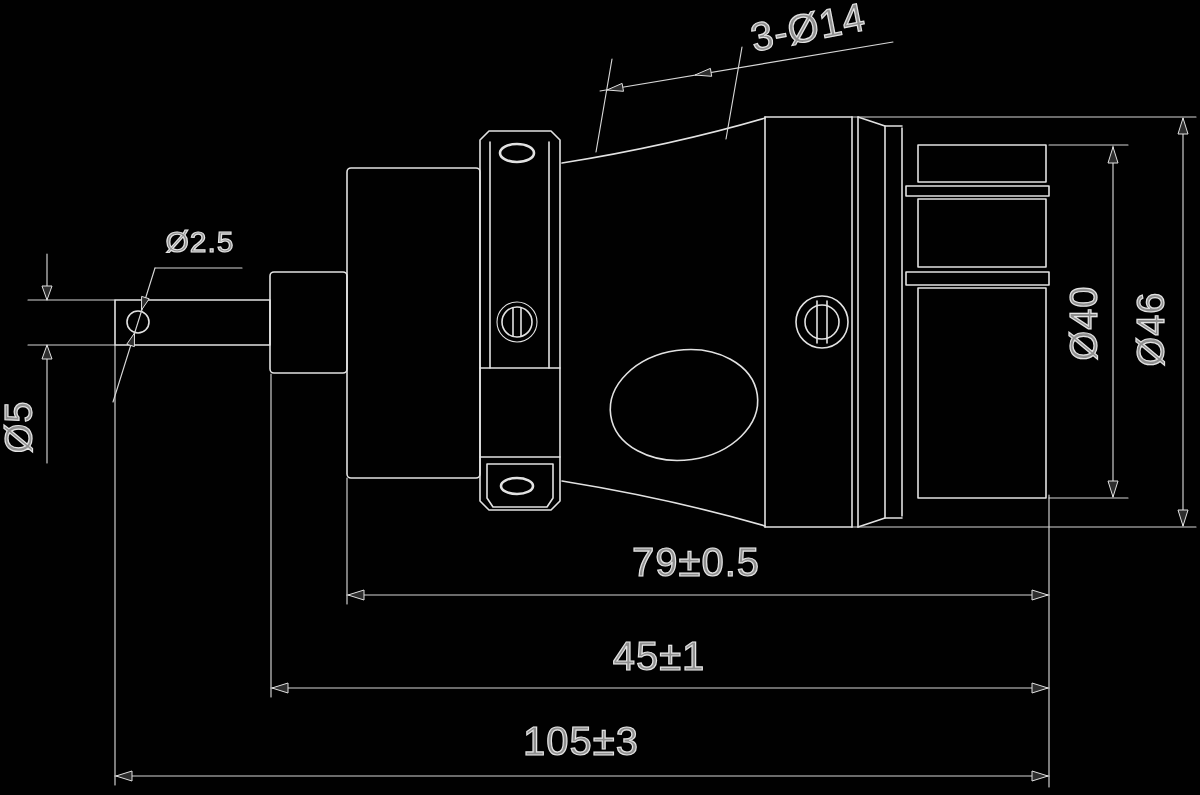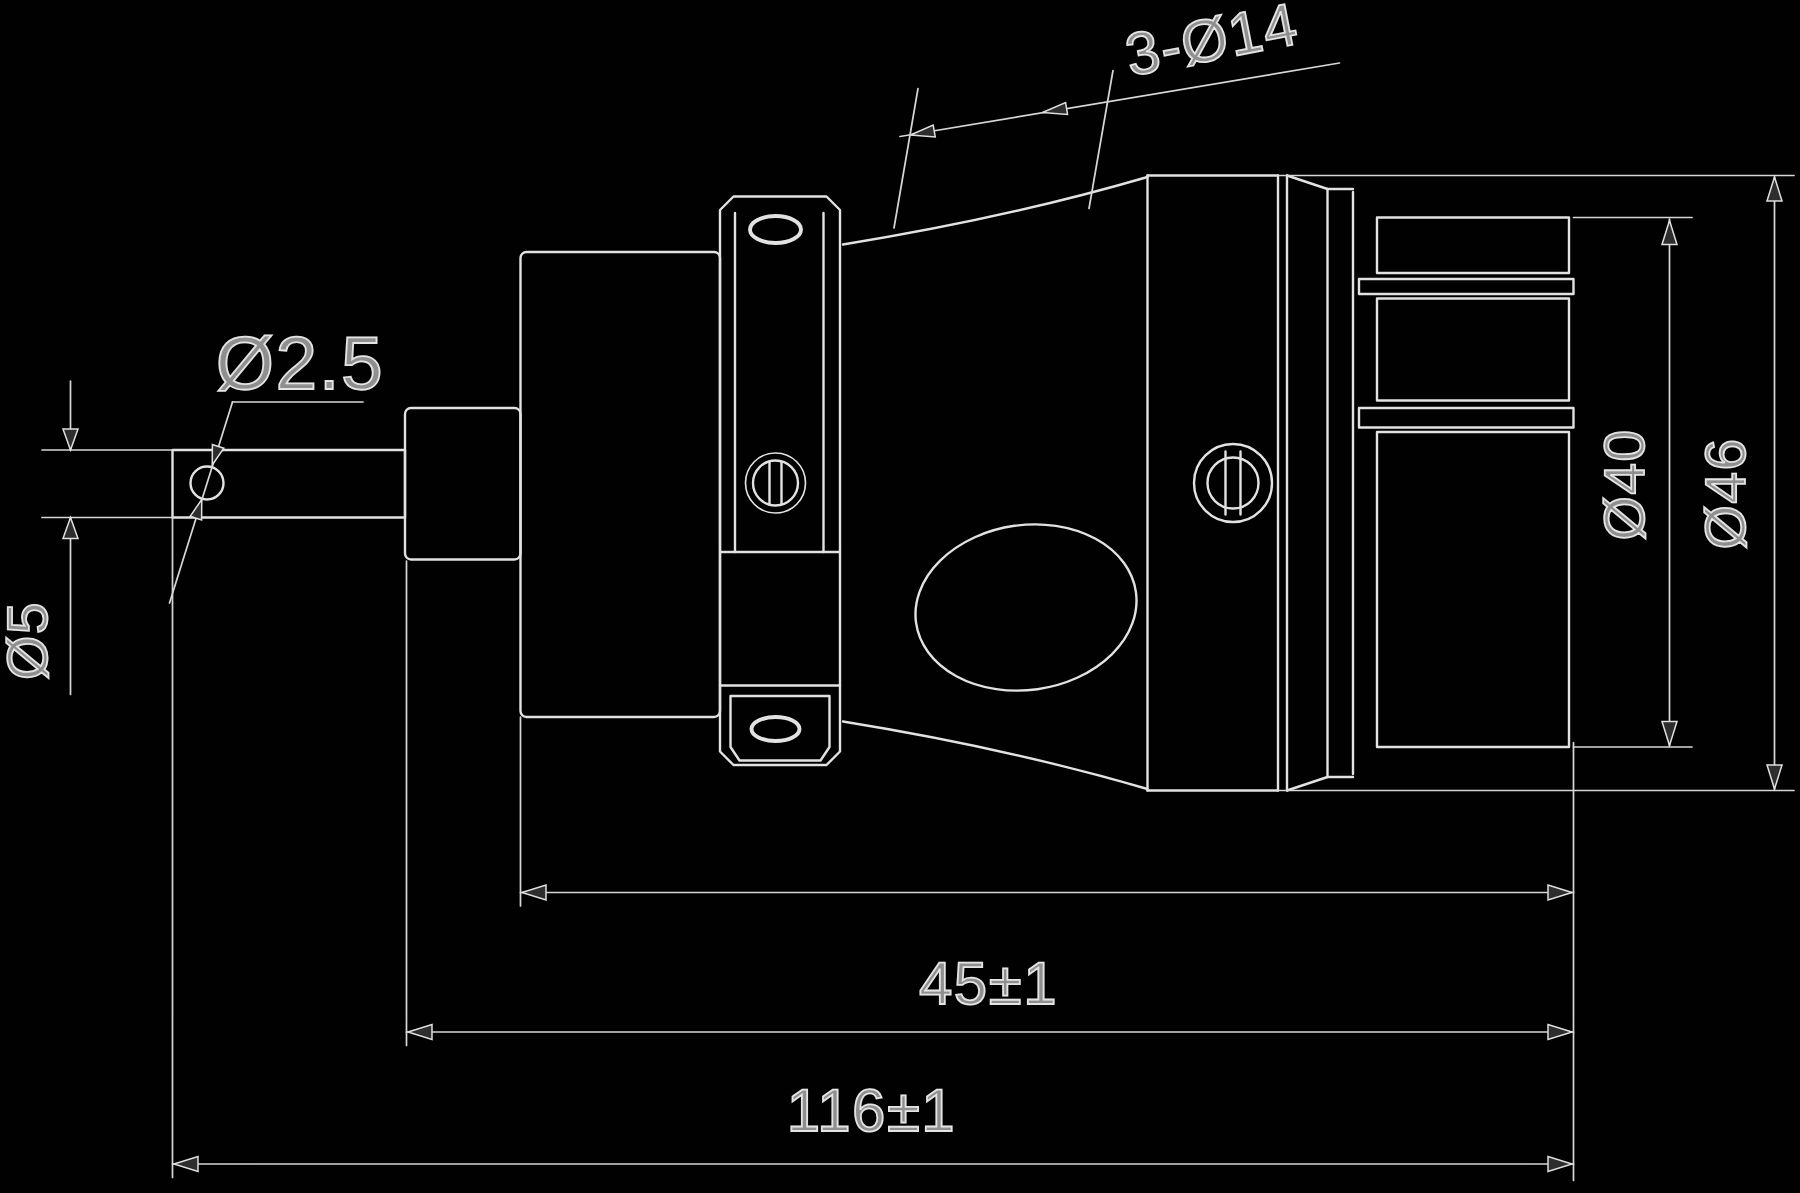--- a/index.html
+++ b/index.html
@@ -148,25 +148,26 @@
       <g>
         <path class="dim" d="M115 776 H1049"></path>
         <polygon class="arrow" points="116,776 132,771 132,781"></polygon>
         <polygon class="arrow" points="1048,776 1032,771 1032,781"></polygon>
       </g>
     </g>
   </svg>
 
   <div class="dim-label" style="left:808px;top:27px;--rot:-11deg;">3-Ø14</div>
 
-  <div class="dim-label" style="left:200px;top:242px;font-size:50px;">Ø2.5</div>
+  <div class="dim-label" style="left:200px;top:242px;font-size:30px;">Ø2.5</div>
 
   <div class="dim-label" style="left:19px;top:427px;--rot:-90deg;font-size:38px;">Ø5</div>
 
   <div class="dim-label" style="left:1084px;top:323px;--rot:-90deg;font-size:38px;">Ø40</div>
 
   <div class="dim-label" style="left:1151px;top:329px;--rot:-90deg;font-size:38px;">Ø46</div>
 
+  <div class="dim-label" style="left:696px;top:562px;">79±0.5</div>
 
   <div class="dim-label" style="left:659px;top:656px;">45±1</div>
 
-  <div class="dim-label" style="left:581px;top:741px;">116±1</div>
+  <div class="dim-label" style="left:581px;top:741px;">105±3</div>
 </div>
 
 </body></html>

